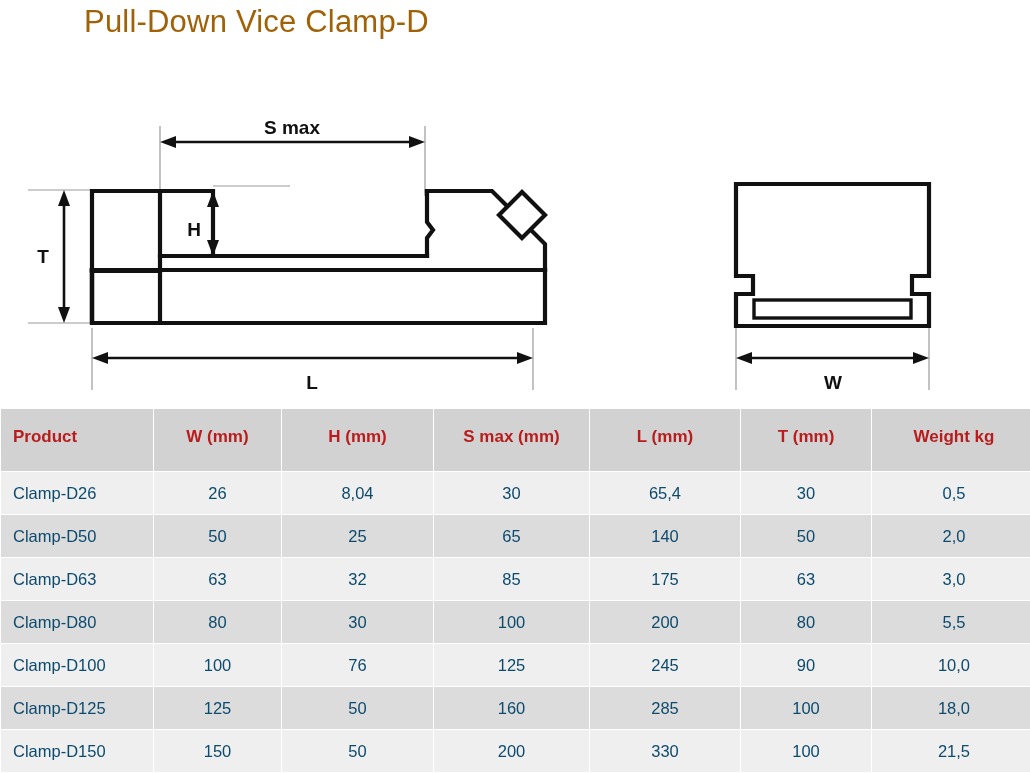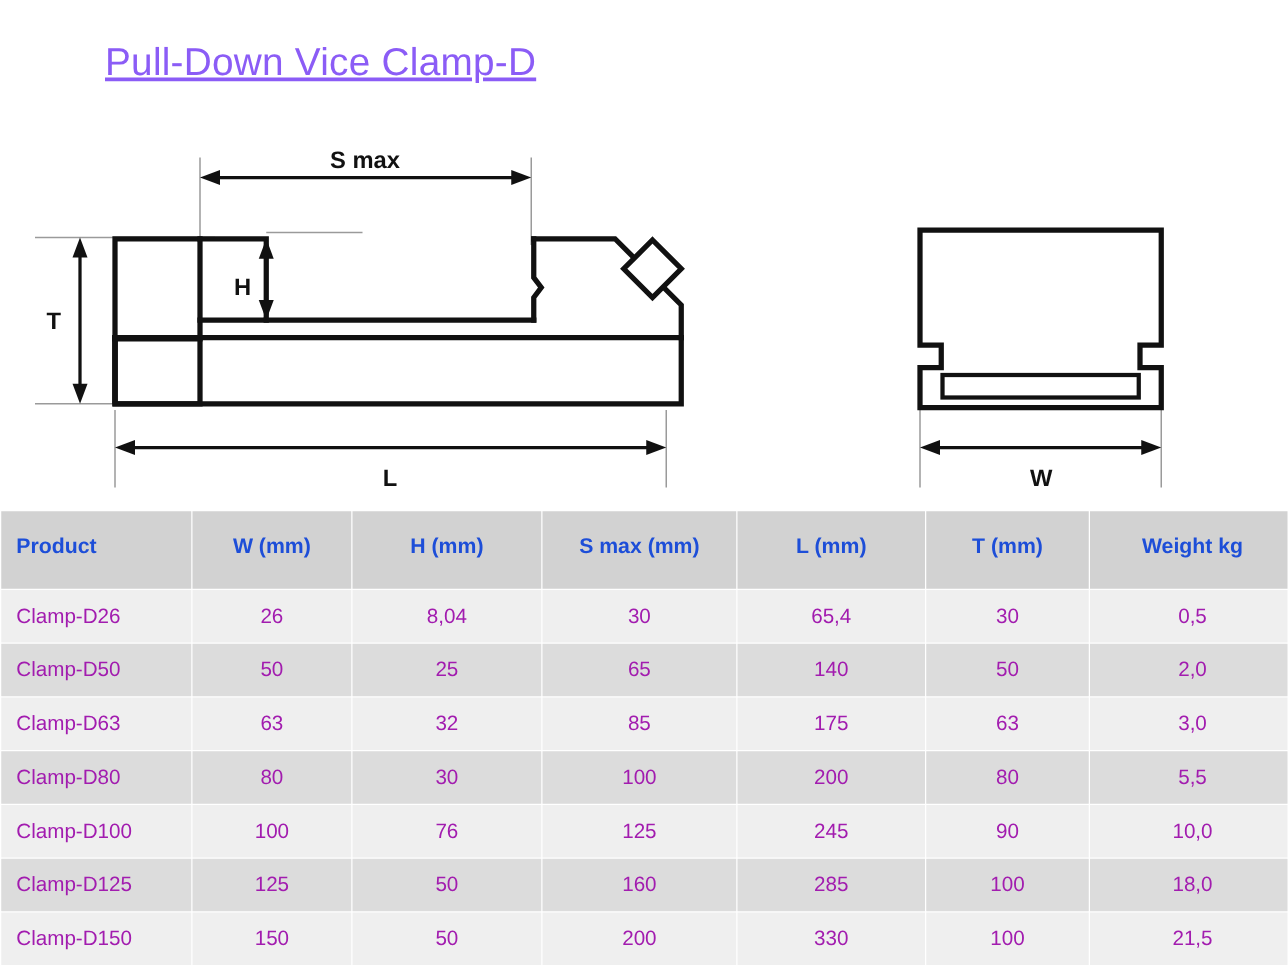--- a/index.html
+++ b/index.html
@@ -13,27 +13,26 @@
     position: relative;
     overflow: hidden;
     font-family: "Liberation Sans", sans-serif;
     color: #111111;
   }
 
   
   #page-title {
     position: absolute;
     left: 84px;
-    top: 32px;
+    top: 4px;
     font-size: 31px;
     font-weight: 400;
     letter-spacing: 0.2px;
-    color: #8b5cf6;
+    color: #a16207;
     white-space: nowrap;
-    text-decoration: underline;
   }
 
   
   #drawing-area {
     position: absolute;
     left: 0;
     top: 78px;
     width: 854px;
     height: 322px;
   }
@@ -54,31 +53,31 @@
     border-collapse: separate;
     border-spacing: 1px 1px;
     table-layout: fixed;
     background: #ffffff;
   }
   table.spec th,
   table.spec td {
     padding: 0;
     margin: 0;
     font-size: 16.5px;
-    color: #a21caf;
+    color: #0c4a6e;
     text-align: center;
     vertical-align: middle;
     height: 42px;
   }
   table.spec thead th {
     background: #d2d2d2;
     font-weight: bold;
     font-size: 17px;
     height: 62px;
-    color: #1d4ed8;
+    color: #b91c1c;
     vertical-align: top;
     padding-top: 18px;
     box-sizing: border-box;
   }
   table.spec thead th.col-product {
     text-align: left;
     padding-left: 12px;
   }
   table.spec tbody td.col-product {
     text-align: left;

